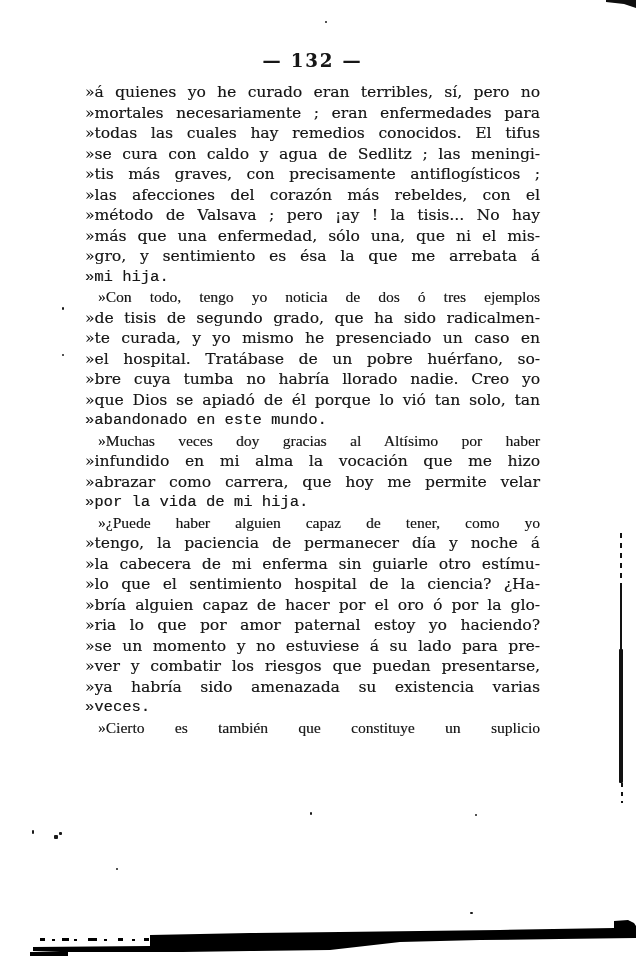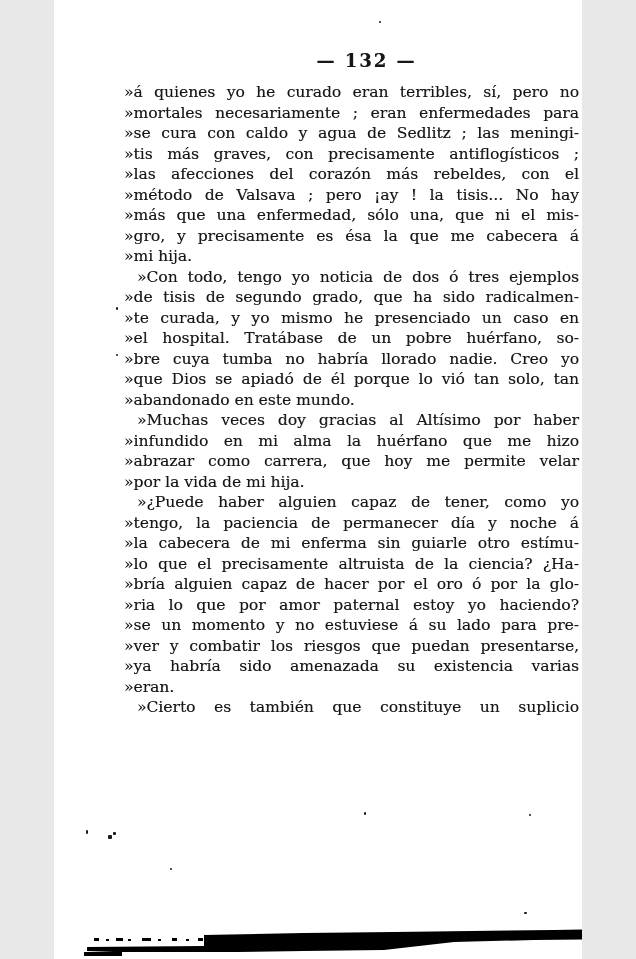--- a/index.html
+++ b/index.html
@@ -1,46 +1,46 @@
 <!DOCTYPE html>
 <html><head>
 <meta charset="utf-8">
 <style>
   html,body { margin:0; padding:0; background:#e8e8e8; }
   .page {
     position:relative;
-    width:528px; height:959px;
+    width:636px; height:959px;
     background:#ffffff;
     overflow:hidden;
     font-family:"DejaVu Serif","Liberation Serif",serif;
     color:#161616;
     margin:0 auto;
   }
   .running-head {
     position:absolute;
     top:50px; left:85px; width:455px;
     text-align:center;
     font-size:18px;
     font-weight:bold;
     letter-spacing:2px;
     text-shadow:0.3px 0.3px 0 rgba(22,22,22,0.5);
   }
   .text-block {
     position:absolute;
-    top:82px; left:70px; width:455px;
+    top:82px; left:85px; width:455px;
     font-size:15.5px;
     line-height:20.5px;
     text-shadow:0.35px 0.35px 0 rgba(22,22,22,0.45);
   }
   .line {
     text-align:justify;
     text-align-last:justify;
   }
-  .line.last { text-align-last:left; }
-  .line.indent { text-indent:13px; }
+  .line.last { text-align-last:left;font-family:Liberation Mono, monospace; }
+  .line.indent { text-indent:13px;font-family:Liberation Serif, serif; }
 
   
   .artifact { position:absolute; pointer-events:none; }
   .margin-line-seg { position:absolute; background:#121212; }
   #mline-dotted {
     left:620px; top:533px; width:2px; height:54px;
     background:repeating-linear-gradient(180deg,#121212 0 5px,transparent 5px 10px);
   }
   #mline-mid { left:620px; top:587px; width:2px; height:62px; }
   #mline-thick { left:619px; top:649px; width:4px; height:134px; border-radius:1px; }
@@ -58,54 +58,55 @@
   <svg class="artifact" style="left:600px; top:0; width:36px; height:12px;" viewBox="0 0 36 12">
     <path d="M6 0 L36 0 L36 8 L24 4 L6 2 Z" fill="#0e0e0e"></path>
   </svg>
 
   <div class="running-head">— 132 —</div>
 
   <div class="text-block" id="text-block">
       <div class="paragraph">
         <div class="line">»á quienes yo he curado eran terribles, sí, pero no</div>
         <div class="line">»mortales necesariamente ; eran enfermedades para</div>
+        <div class="line">»todas las cuales hay remedios conocidos. El tifus</div>
         <div class="line">»se cura con caldo y agua de Sedlitz ; las meningi-</div>
         <div class="line">»tis más graves, con precisamente antiflogísticos ;</div>
         <div class="line">»las afecciones del corazón más rebeldes, con el</div>
         <div class="line">»método de Valsava ; pero ¡ay ! la tisis... No hay</div>
         <div class="line">»más que una enfermedad, sólo una, que ni el mis-</div>
-        <div class="line">»gro, y precisamente es ésa la que me cabecera á</div>
+        <div class="line">»gro, y sentimiento es ésa la que me arrebata á</div>
         <div class="line last">»mi hija.</div>
       </div>
       <div class="paragraph">
         <div class="line indent">»Con todo, tengo yo noticia de dos ó tres ejemplos</div>
         <div class="line">»de tisis de segundo grado, que ha sido radicalmen-</div>
         <div class="line">»te curada, y yo mismo he presenciado un caso en</div>
         <div class="line">»el hospital. Tratábase de un pobre huérfano, so-</div>
         <div class="line">»bre cuya tumba no habría llorado nadie. Creo yo</div>
         <div class="line">»que Dios se apiadó de él porque lo vió tan solo, tan</div>
         <div class="line last">»abandonado en este mundo.</div>
       </div>
       <div class="paragraph">
         <div class="line indent">»Muchas veces doy gracias al Altísimo por haber</div>
-        <div class="line">»infundido en mi alma la huérfano que me hizo</div>
+        <div class="line">»infundido en mi alma la vocación que me hizo</div>
         <div class="line">»abrazar como carrera, que hoy me permite velar</div>
         <div class="line last">»por la vida de mi hija.</div>
       </div>
       <div class="paragraph">
         <div class="line indent">»¿Puede haber alguien capaz de tener, como yo</div>
         <div class="line">»tengo, la paciencia de permanecer día y noche á</div>
         <div class="line">»la cabecera de mi enferma sin guiarle otro estímu-</div>
-        <div class="line">»lo que el precisamente altruista de la ciencia? ¿Ha-</div>
+        <div class="line">»lo que el sentimiento hospital de la ciencia? ¿Ha-</div>
         <div class="line">»bría alguien capaz de hacer por el oro ó por la glo-</div>
         <div class="line">»ria lo que por amor paternal estoy yo haciendo?</div>
         <div class="line">»se un momento y no estuviese á su lado para pre-</div>
         <div class="line">»ver y combatir los riesgos que puedan presentarse,</div>
         <div class="line">»ya habría sido amenazada su existencia varias</div>
-        <div class="line last">»eran.</div>
+        <div class="line last">»veces.</div>
       </div>
       <div class="paragraph">
         <div class="line indent">»Cierto es también que constituye un suplicio</div>
       </div>
     </div>
 
   <div>
     <div class="margin-line-seg artifact" id="mline-dotted"></div>
     <div class="margin-line-seg artifact" id="mline-mid"></div>
     <div class="margin-line-seg artifact" id="mline-thick"></div>

